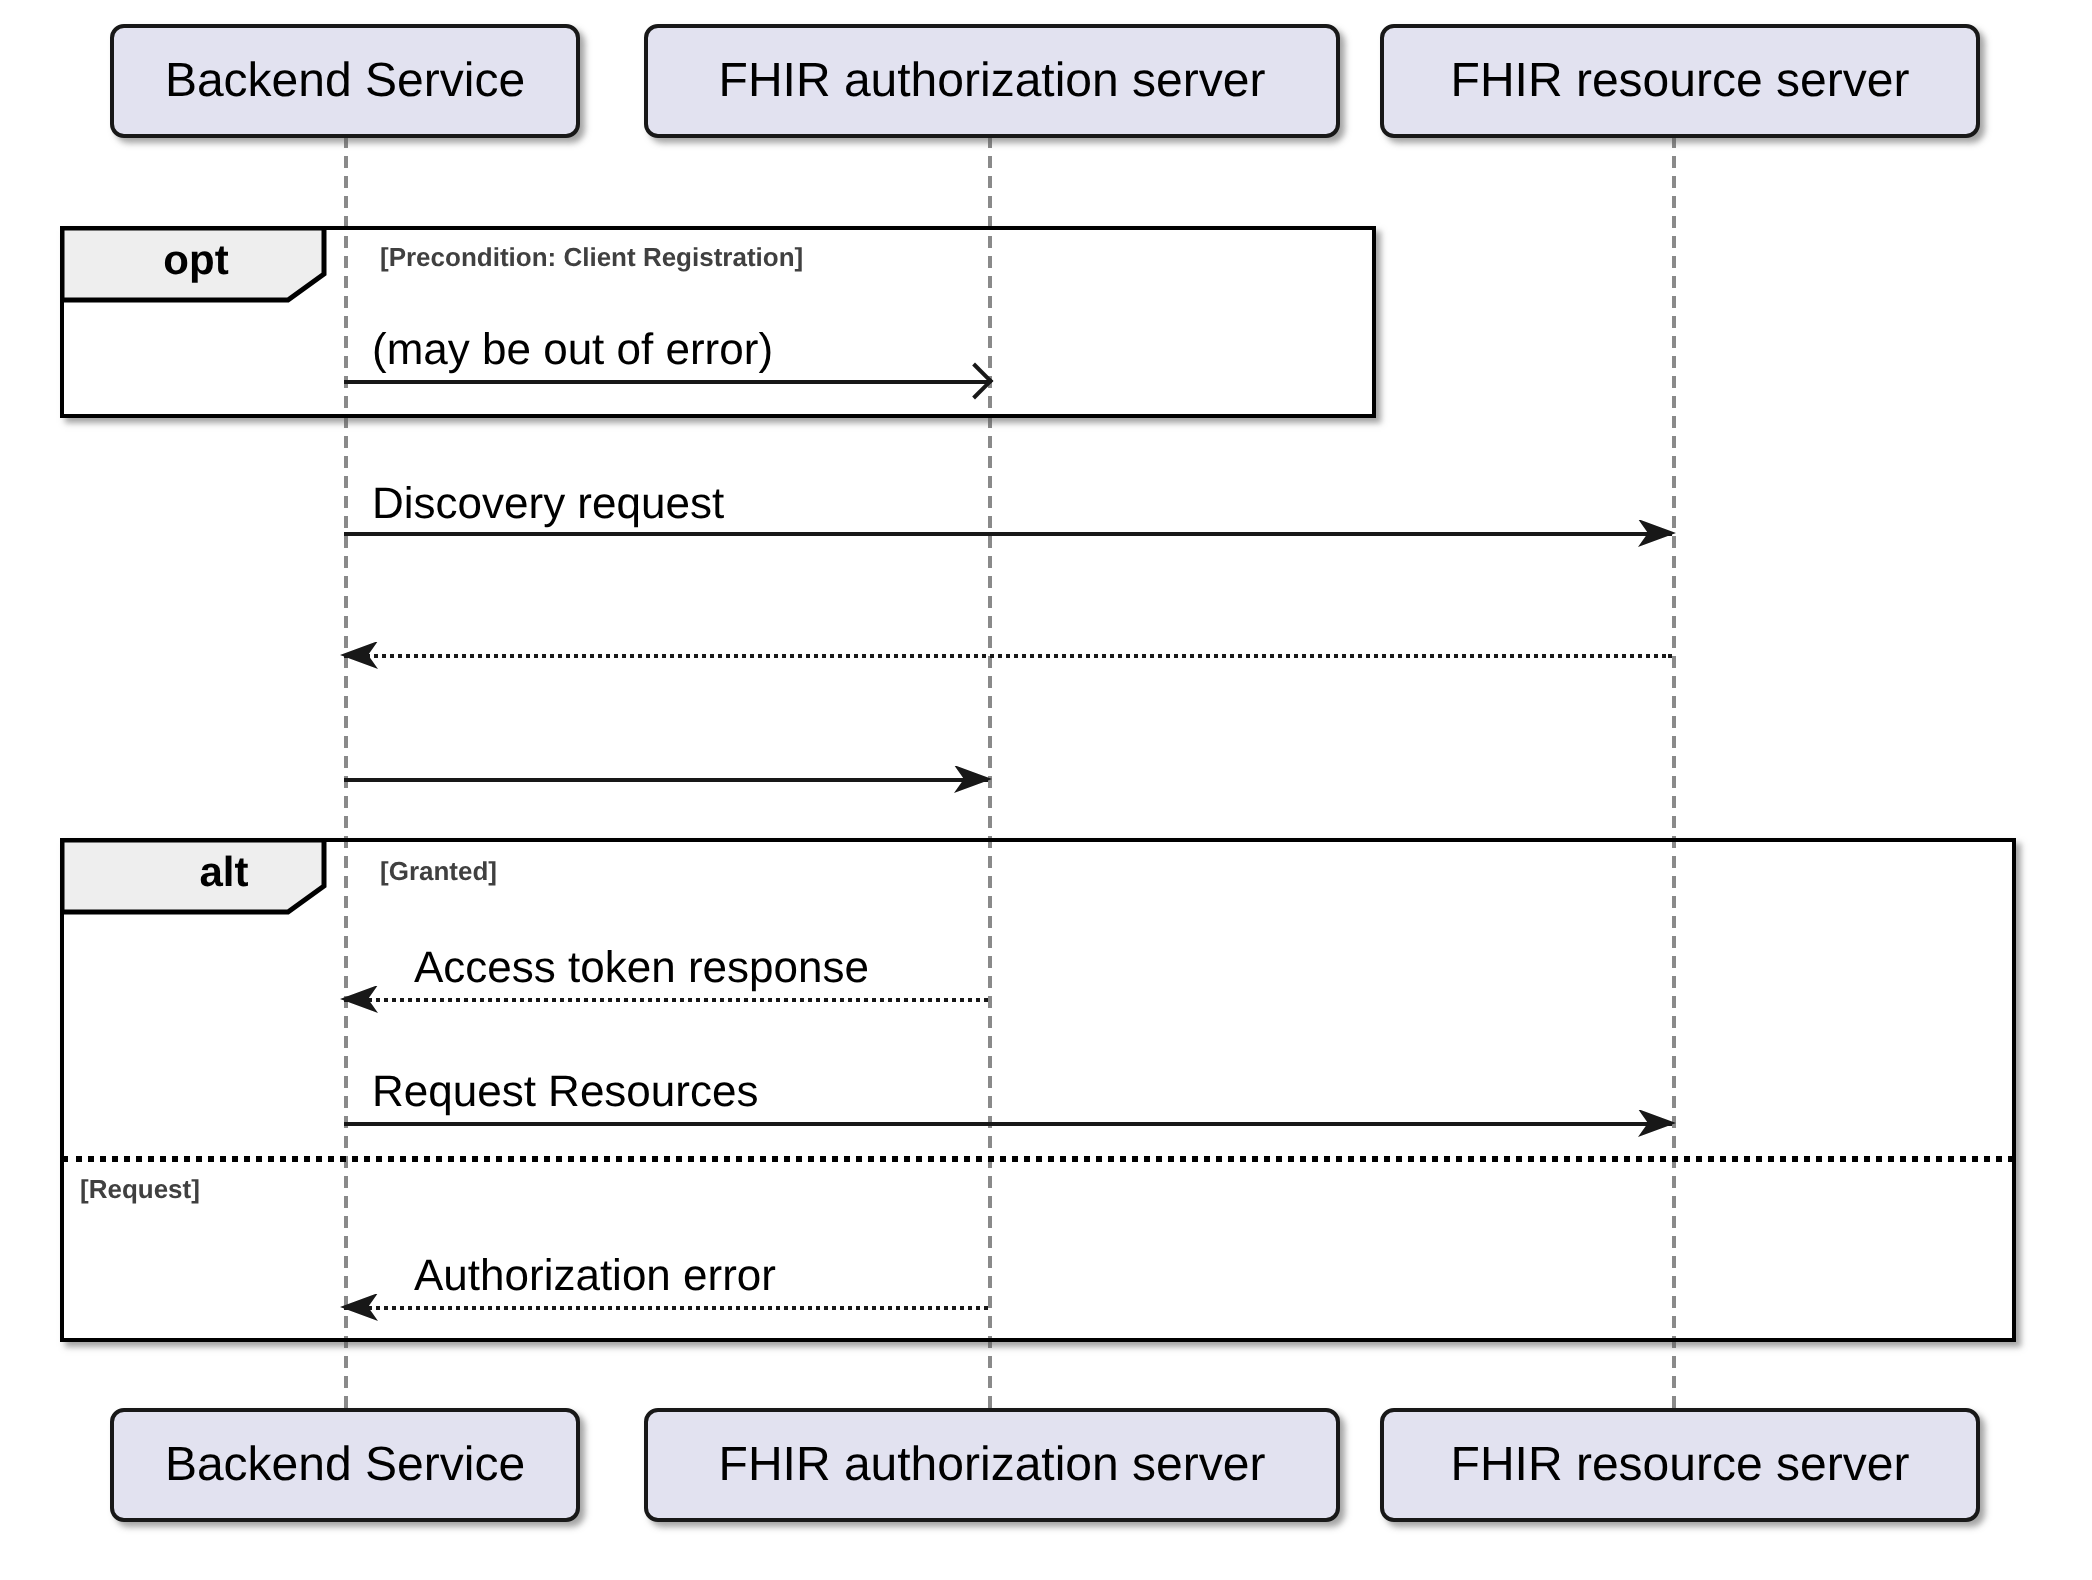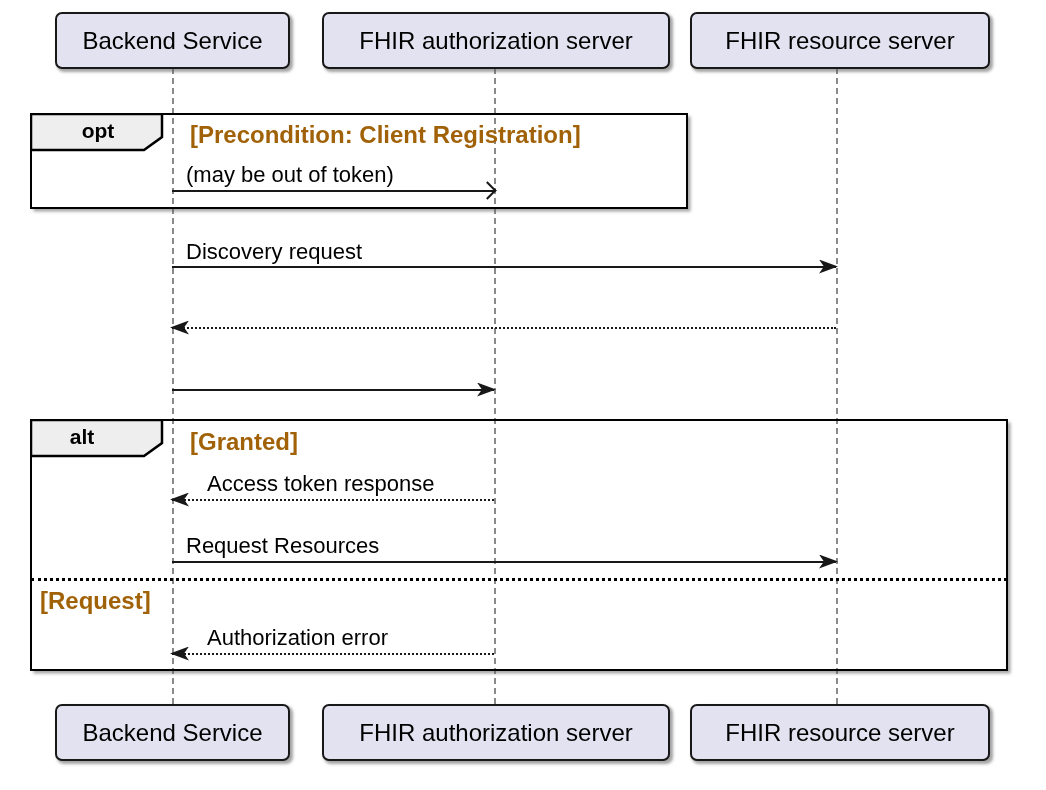--- a/index.html
+++ b/index.html
@@ -58,22 +58,22 @@
     z-index: 3;
     font-weight: bold;
     font-size: 21px;
     color: #000;
     text-align: center;
   }
   .condition {
     position: absolute;
     z-index: 3;
     font-weight: bold;
-    font-size: 24px;
-    color: #a16207;
+    font-size: 13px;
+    color: #404040;
     white-space: nowrap;
   }
   .alt-divider {
     position: absolute;
     height: 0;
     border-top: 3px dotted #000;
     z-index: 3;
   }
 
   
@@ -132,21 +132,21 @@
   <div class="participant" style="left:322px; top:12px; width:348px">FHIR authorization server</div>
   <div class="participant" style="left:690px; top:12px; width:300px">FHIR resource server</div>
 
   <div class="fragment" style="left:30px; top:113px; width:658px; height:96px"></div>
   <svg class="frag-label-shape" style="left:30px; top:113px" width="134" height="39">
     <polygon points="1,1 132,1 132,24 114,37 1,37" fill="#eeeeee" stroke="#000000" stroke-width="2.5"></polygon>
   </svg>
   <div class="frag-keyword" style="left:30px; top:119px; width:120px; padding-left:16px">opt</div>
   <div class="condition" style="left:190px; top:121px">[Precondition: Client Registration]</div>
 
-  <div class="msg-label" style="left:186px; top:162px">(may be out of token)</div>
+  <div class="msg-label" style="left:186px; top:162px">(may be out of error)</div>
   <div class="arrow" style="left:172px; top:190px; width:322px">
     <span class="head open-right"></span>
   </div>
 
   <div class="msg-label" style="left:186px; top:239px">Discovery request</div>
   <div class="arrow" style="left:172px; top:266px; width:664px">
     <span class="head right"></span>
   </div>
 
   <div class="arrow dotted" style="left:172px; top:327px; width:664px">
@@ -154,21 +154,21 @@
   </div>
 
   <div class="arrow" style="left:172px; top:389px; width:322px">
     <span class="head right"></span>
   </div>
 
   <div class="fragment" style="left:30px; top:419px; width:978px; height:252px"></div>
   <svg class="frag-label-shape" style="left:30px; top:419px" width="134" height="39">
     <polygon points="1,1 132,1 132,24 114,37 1,37" fill="#eeeeee" stroke="#000000" stroke-width="2.5"></polygon>
   </svg>
-  <div class="frag-keyword" style="left:16px; top:425px; width:120px; padding-left:12px">alt</div>
+  <div class="frag-keyword" style="left:46px; top:425px; width:120px; padding-left:12px">alt</div>
   <div class="condition" style="left:190px; top:428px">[Granted]</div>
 
   <div class="msg-label" style="left:207px; top:471px">Access token response</div>
   <div class="arrow dotted" style="left:172px; top:499px; width:322px">
     <span class="head left"></span>
   </div>
 
   <div class="msg-label" style="left:186px; top:533px">Request Resources</div>
   <div class="arrow" style="left:172px; top:561px; width:664px">
     <span class="head right"></span>

